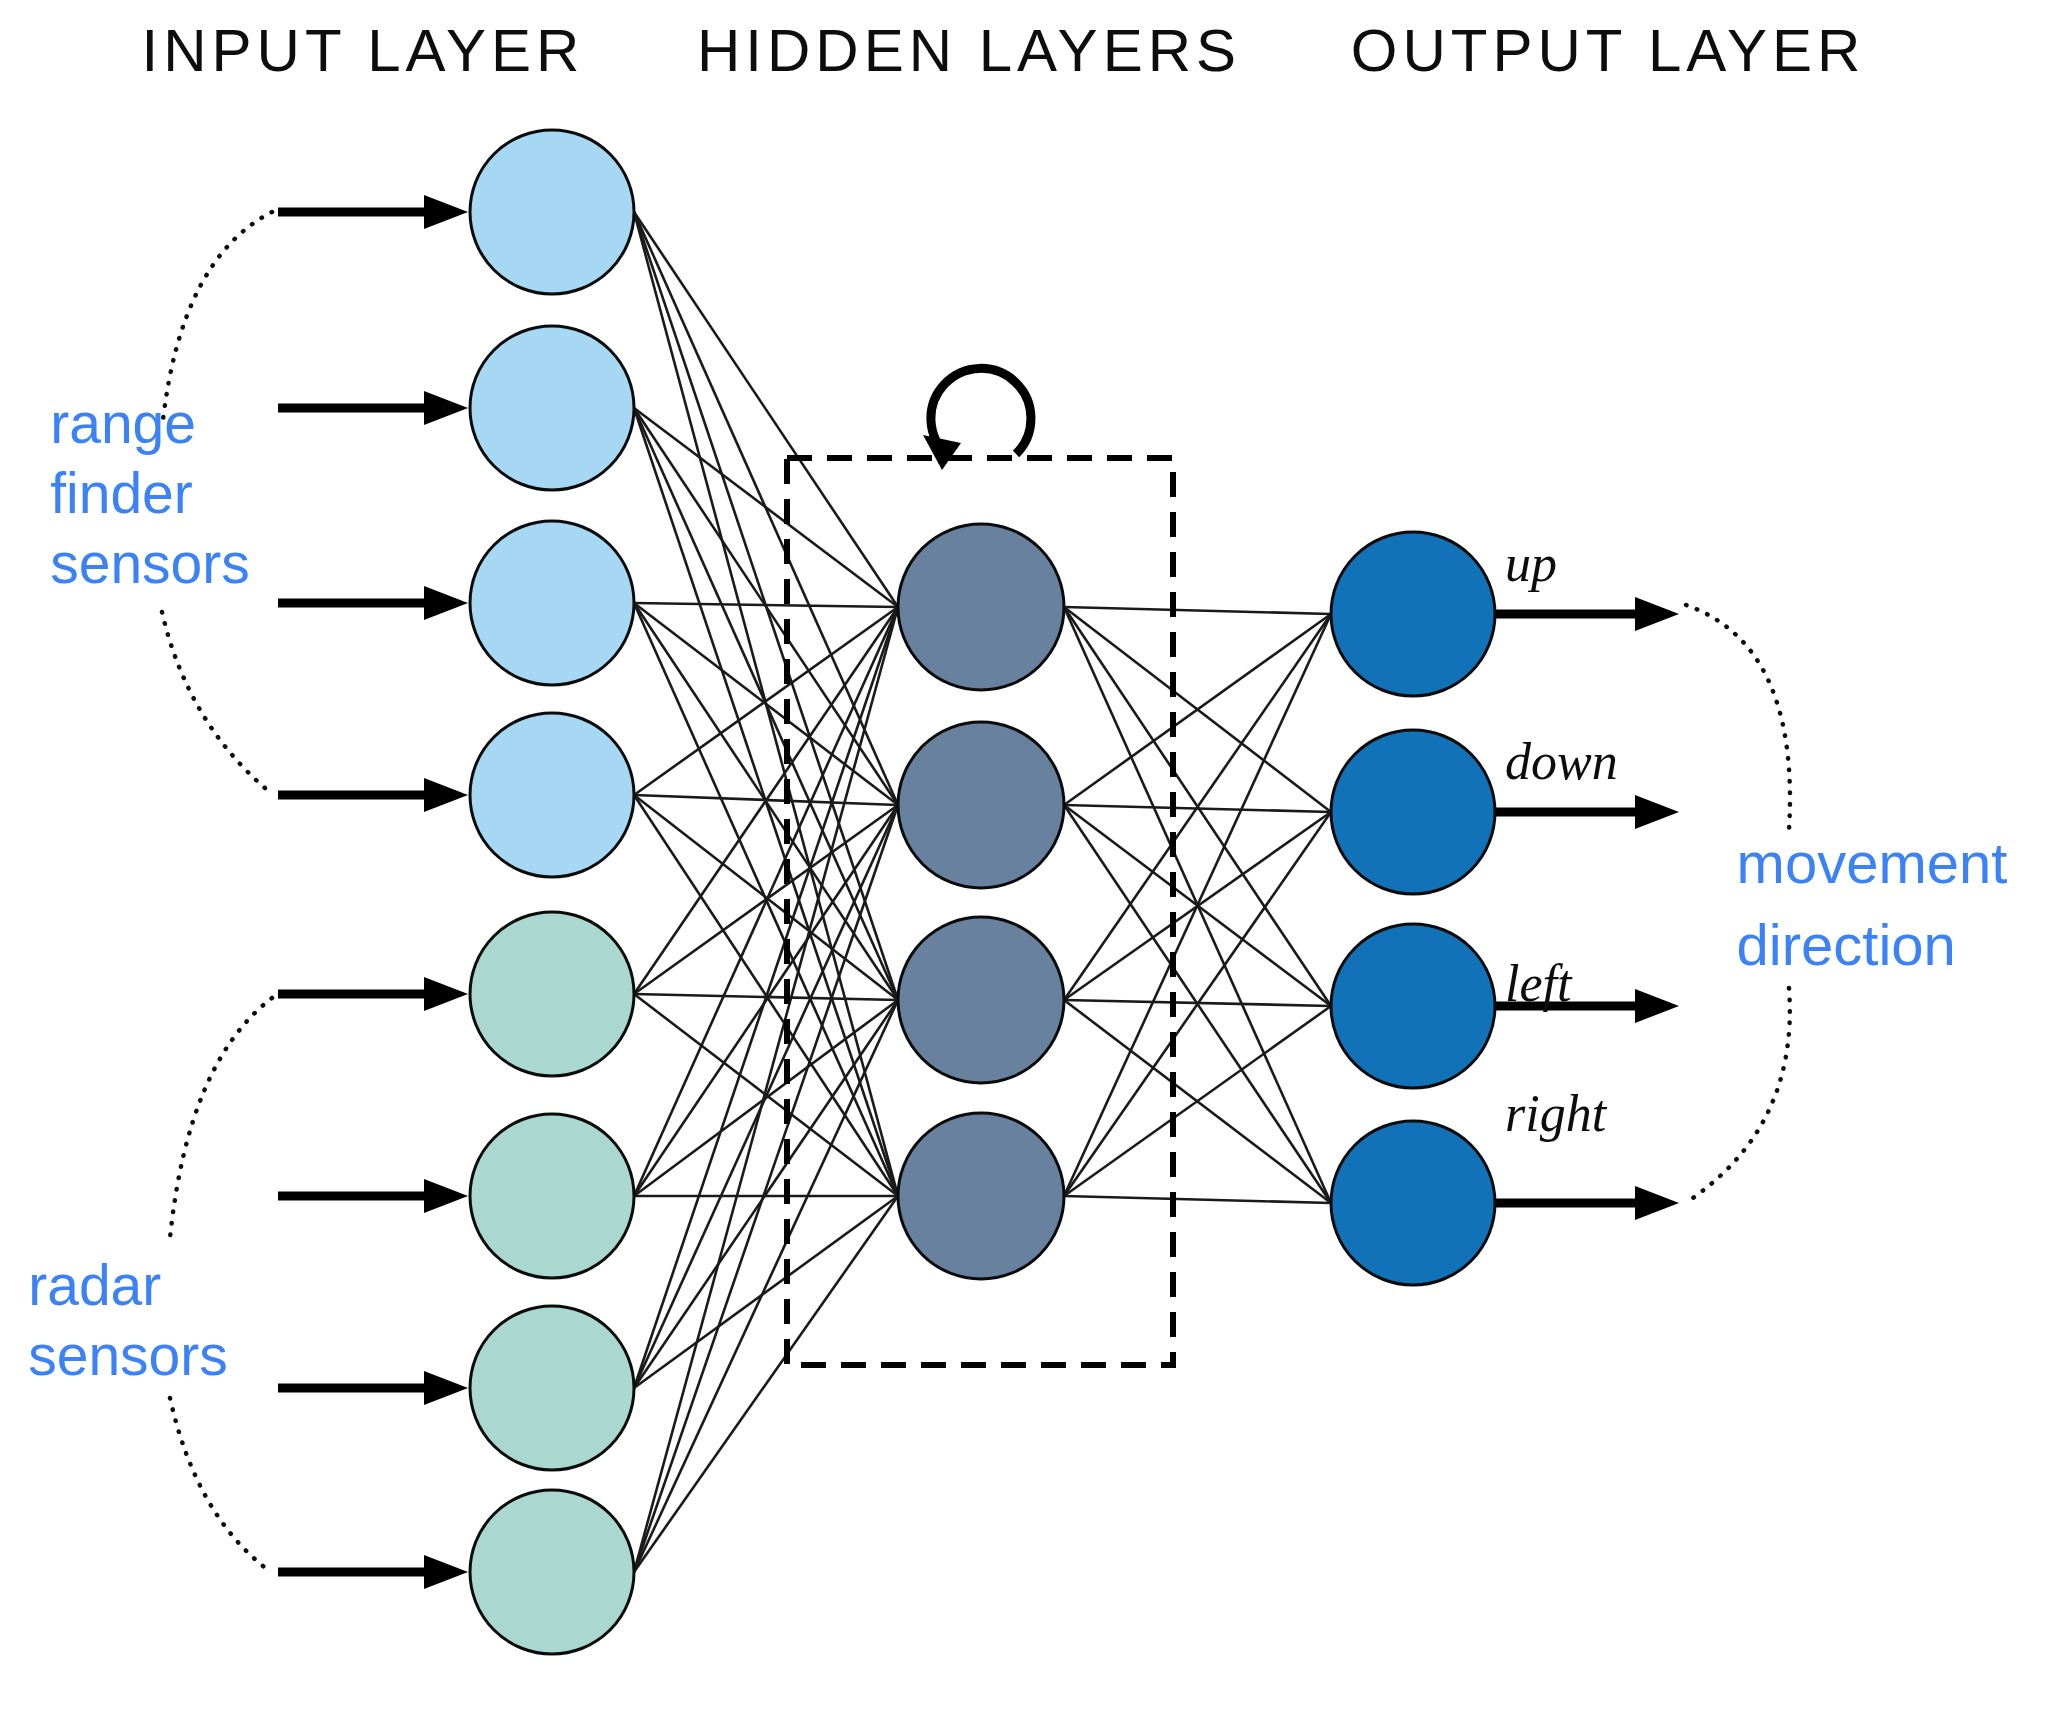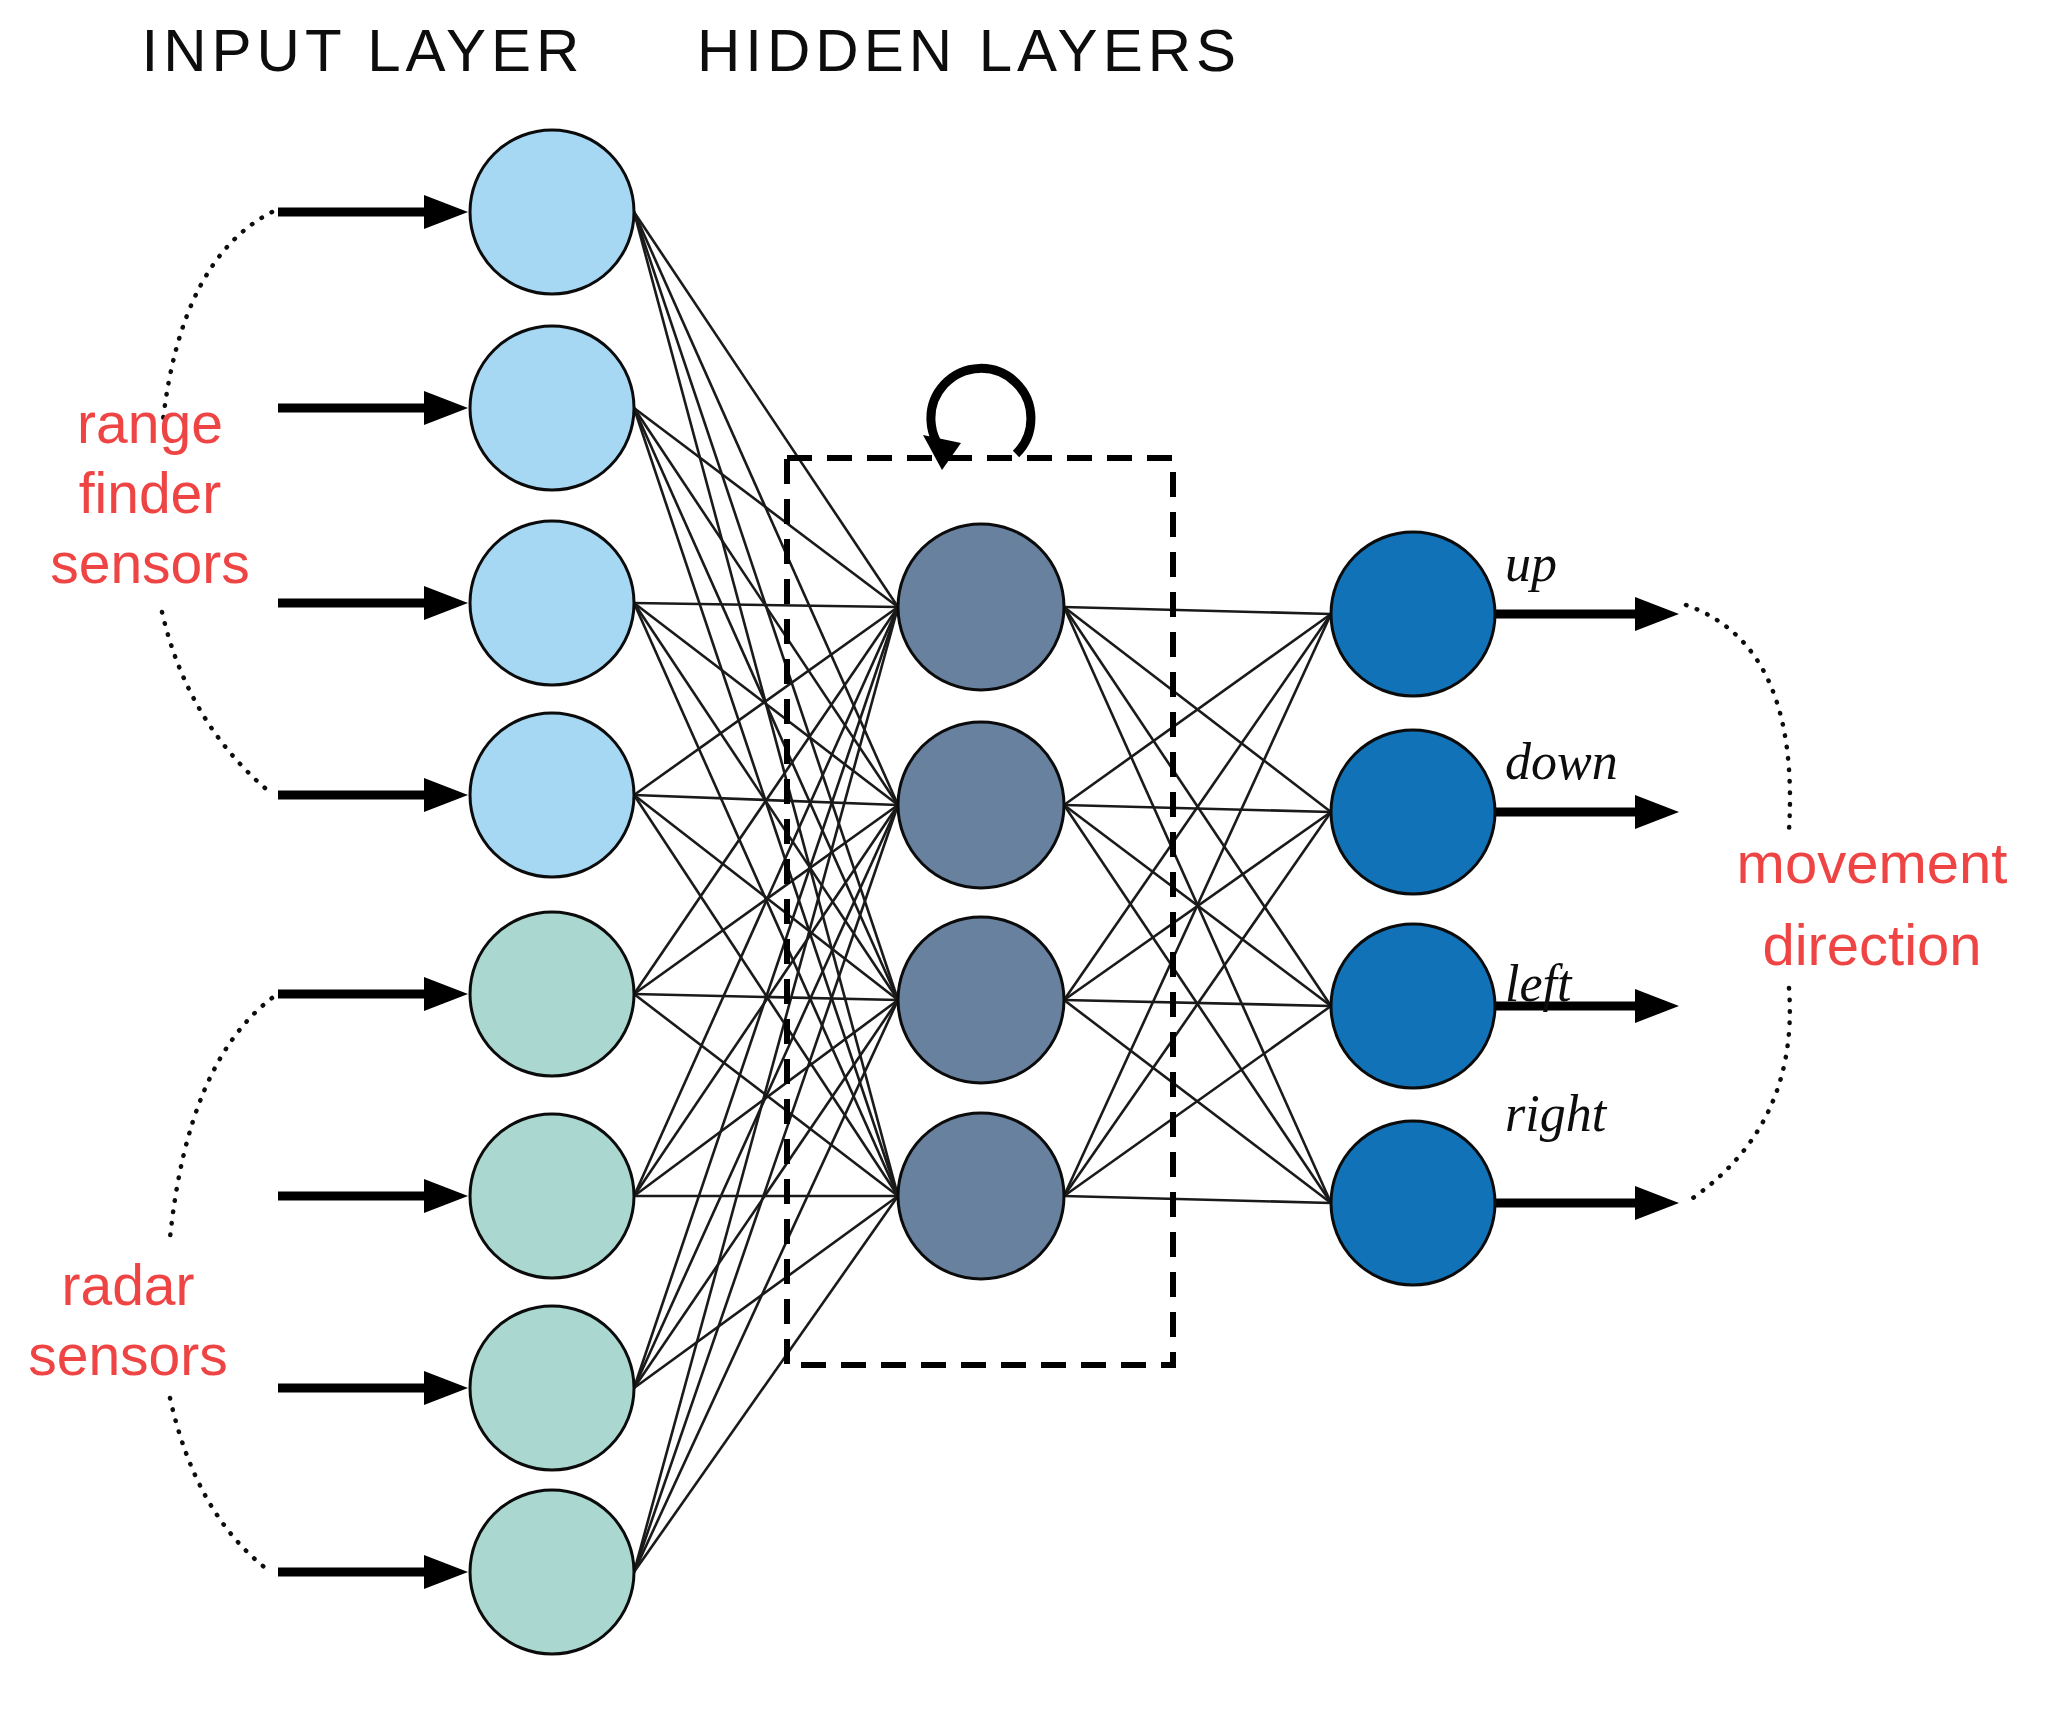--- a/index.html
+++ b/index.html
@@ -16,24 +16,23 @@
     transform:translateX(-50%);
     font-size:60px;
     letter-spacing:5px;
     font-weight:400;
     color:#0d0d0d;
     white-space:nowrap;
   }
   .side-label{
     position:absolute;
     transform:translateX(-50%);
-    text-align:center;
     font-size:57px;
     line-height:70px;
-    color:#ef4444;
+    color:#3b82f6;
     white-space:nowrap;
   }
   .side-label.movement{font-size:58px;line-height:82px;}
   .out-label{
     position:absolute;
     font-size:52px;
     font-style:italic;
     color:#0d0d0d;
     white-space:nowrap;
     font-family:Liberation Serif, serif;
@@ -151,20 +150,21 @@
         <circle cx="981" cy="1196" r="83" fill="#68819F" stroke="#0b0b0b" stroke-width="3"></circle>
         <circle cx="1413" cy="614" r="82" fill="#1172B7" stroke="#0b0b0b" stroke-width="3"></circle>
         <circle cx="1413" cy="812" r="82" fill="#1172B7" stroke="#0b0b0b" stroke-width="3"></circle>
         <circle cx="1413" cy="1006" r="82" fill="#1172B7" stroke="#0b0b0b" stroke-width="3"></circle>
         <circle cx="1413" cy="1203" r="82" fill="#1172B7" stroke="#0b0b0b" stroke-width="3"></circle>
       </g>
   </svg>
 
   <div class="layer-title" style="left:363px;top:16px">INPUT LAYER</div>
   <div class="layer-title" style="left:969px;top:16px">HIDDEN LAYERS</div>
+  <div class="layer-title" style="left:1608px;top:16px">OUTPUT LAYER</div>
 
   <div class="side-label" style="left:150px;top:388px">
     <div>range</div>
     <div>finder</div>
     <div>sensors</div>
   </div>
 
   <div class="side-label" style="left:128px;top:1250px">
     <div>radar</div>
     <div>sensors</div>

